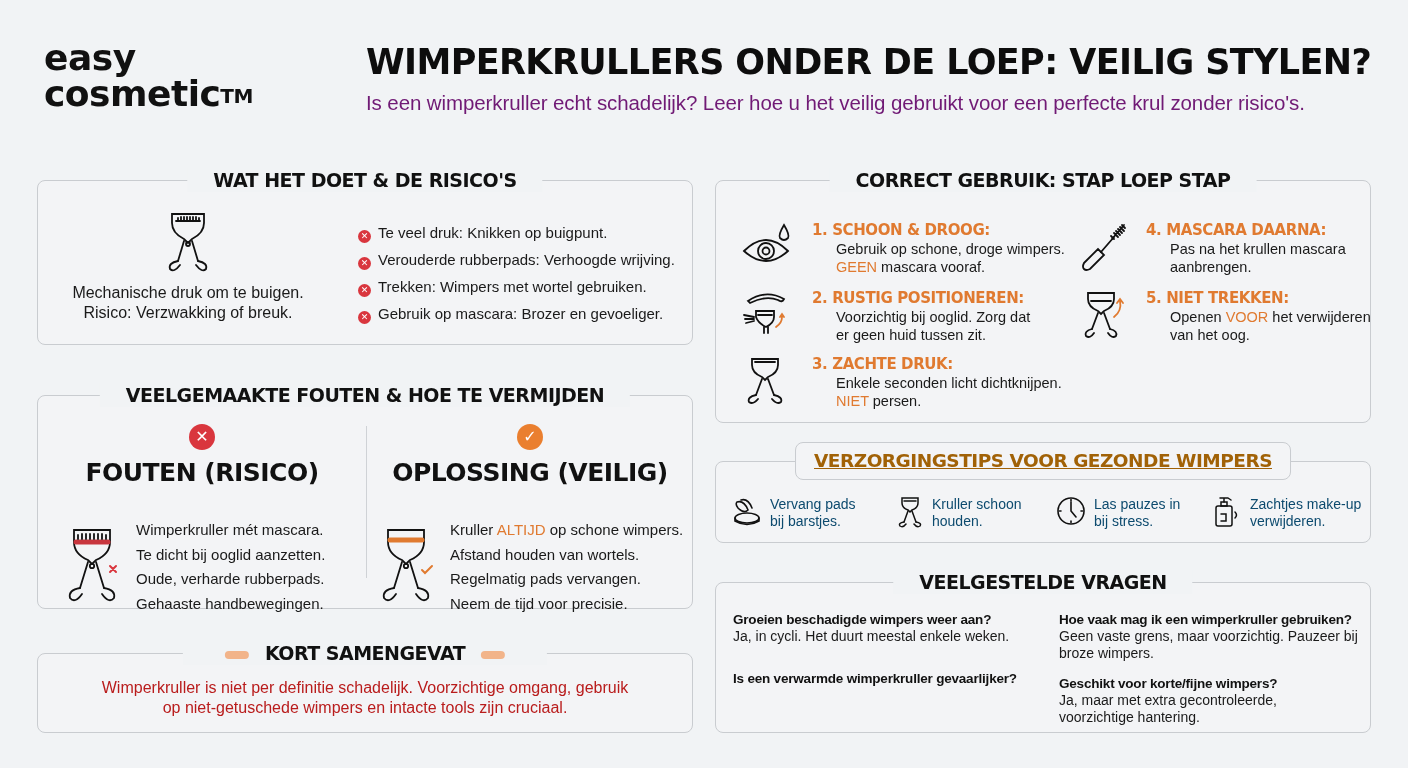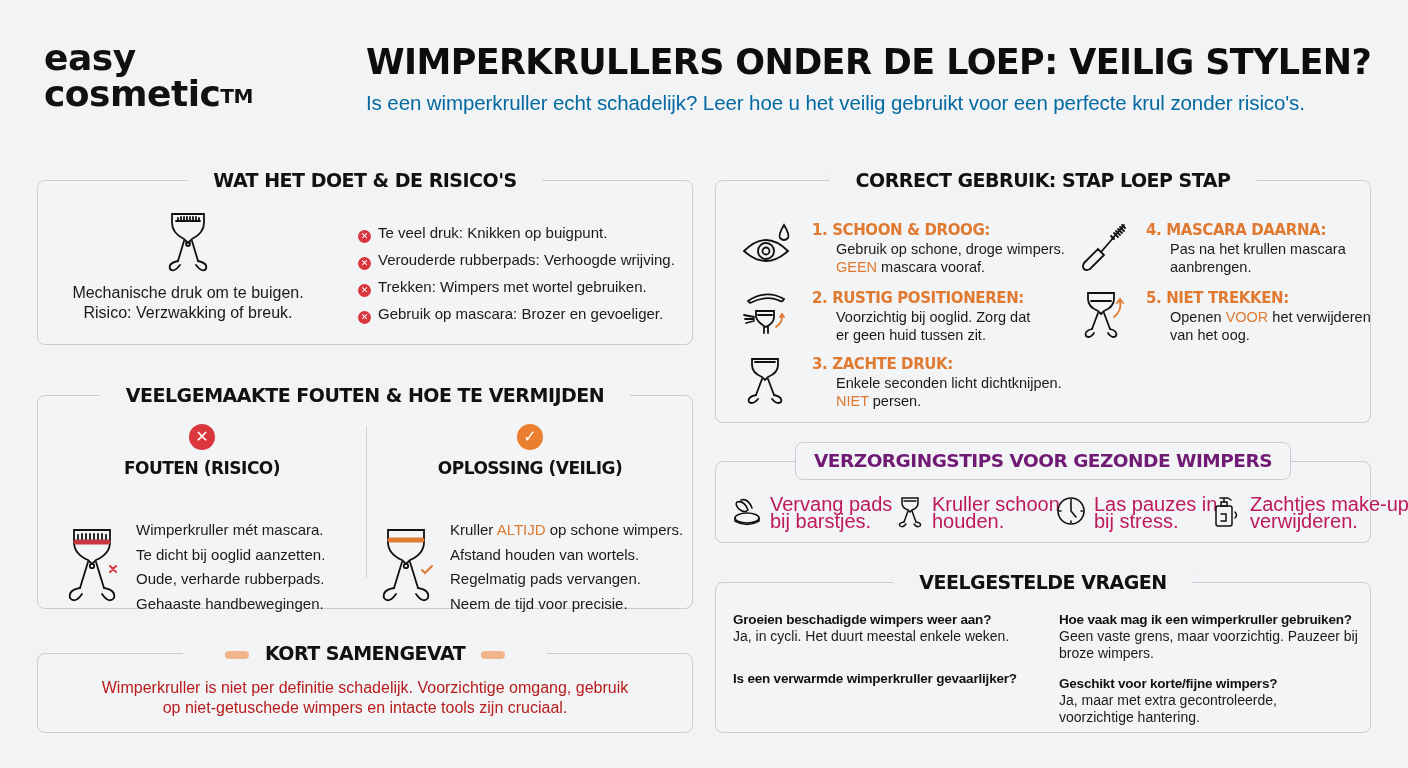--- a/index.html
+++ b/index.html
@@ -16,21 +16,21 @@
     font-size: 36px; line-height: 36px; letter-spacing: -0.5px; color: #111;
   }
   .brand sup { font-size: 20px; vertical-align: top; position: relative; top: 2px; }
   .main-title {
     position: absolute; left: 366px; top: 42px;
     font-family: "DejaVu Sans", sans-serif; font-weight: bold;
     font-size: 35px; letter-spacing: -0.6px; color: #0d0d0d; white-space: nowrap;
   }
   .subtitle {
     position: absolute; left: 366px; top: 91px;
-    font-size: 20.5px; color: #0369a1; white-space: nowrap; letter-spacing: -0.1px;
+    font-size: 20.5px; color: #701a75; white-space: nowrap; letter-spacing: -0.1px;
   }
   .card {
     position: absolute; border: 1.5px solid #c9ccd0; border-radius: 8px;
     background: #f3f4f6;
   }
   .card-title {
     position: absolute; top: -13px; left: 50%; transform: translateX(-50%);
     background: #f1f3f5; padding: 0 26px; white-space: nowrap;
     font-family: "DejaVu Sans", sans-serif; font-weight: bold; font-size: 19px;
     letter-spacing: -0.5px; color: #111; line-height: 24px;
@@ -47,21 +47,21 @@
   #c1 { left: 37px; top: 180px; width: 656px; height: 165px; }
   #c1 .left { position: absolute; left: 0; width: 300px; top: 30px; text-align: center; }
   #c1 .risk-list { position: absolute; left: 320px; top: 38px; list-style: none; }
   #c1 .risk-list li { font-size: 15px; line-height: 27px; color: #1a1a1a; white-space: nowrap; }
   
   #c2 { left: 37px; top: 395px; width: 656px; height: 214px; }
   #c2 .divider { position: absolute; left: 328px; top: 30px; bottom: 30px; width: 1px; background: #cfd2d6; }
   .col { position: absolute; top: 28px; width: 328px; }
   .col .badge { margin: 0 auto; width: 26px; height: 26px; border-radius: 50%; color: #fff;
     font-weight: bold; text-align: center; line-height: 26px; font-size: 16px; }
-  .col h3 { text-align: center; font-family: "DejaVu Sans", sans-serif; font-size: 17px;
+  .col h3 { text-align: center; font-family: "DejaVu Sans", sans-serif; font-size: 25px;
     letter-spacing: -0.5px; margin-top: 8px; color: #111; }
   .col .body { position: absolute; top: 94px; left: 30px; }
   .col .body .icon { position: absolute; left: 0; top: 8px; }
   .col .body ul { list-style: none; position: absolute; left: 68px; top: 0; }
   .col .body li { font-size: 15px; line-height: 24.5px; white-space: nowrap; color: #1a1a1a; }
   
   #c3 { left: 37px; top: 653px; width: 656px; height: 80px; }
   #c3 .card-title .dash { display: inline-block; width: 24px; height: 8px; border-radius: 4px;
     background: #f2b48a; vertical-align: middle; margin: 0 16px; }
   #c3 .summary { position: absolute; top: 24px; left: 0; right: 0; text-align: center;
@@ -70,24 +70,24 @@
   #c4 { left: 715px; top: 180px; width: 656px; height: 243px; }
   .step { position: absolute; }
   .step .icon { position: absolute; left: 0; top: 0; }
   .step .st { position: absolute; left: 70px; top: 0; white-space: nowrap; }
   .step .st h4 { font-family: "DejaVu Sans", sans-serif; font-size: 15px; color: #e07a30;
     letter-spacing: -0.4px; line-height: 19px; }
   .step .st p { font-size: 14.5px; line-height: 18px; color: #1a1a1a; margin-left: 24px; }
   
   #c5 { left: 715px; top: 461px; width: 656px; height: 82px; }
   #c5 .card-title { top: -20px; border: 1.5px solid #c9ccd0; border-radius: 8px; padding: 6px 18px;
-    color: #701a75; font-size: 18.5px; background: #f3f4f6; }
+    color: #a16207; font-size: 18.5px; background: #f3f4f6; text-decoration: underline; }
   .tip { position: absolute; top: 34px; }
   .tip .icon { position: absolute; left: 0; top: 0; }
-  .tip .tt { position: absolute; left: 38px; top: 0; font-size: 20px; line-height: 17px; white-space: nowrap; color: #be185d; }
+  .tip .tt { position: absolute; left: 38px; top: 0; font-size: 14px; line-height: 17px; white-space: nowrap; color: #0c4a6e; }
   
   #c6 { left: 715px; top: 582px; width: 656px; height: 151px; }
   .faq { position: absolute; width: 310px; }
   .faq h5 { font-size: 13.5px; font-weight: bold; color: #111; line-height: 17px; white-space: nowrap; letter-spacing: -0.2px; }
   .faq p { font-size: 14px; line-height: 17px; color: #1a1a1a; }
 </style>
 </head>
 <body>
 
 <div class="brand">

